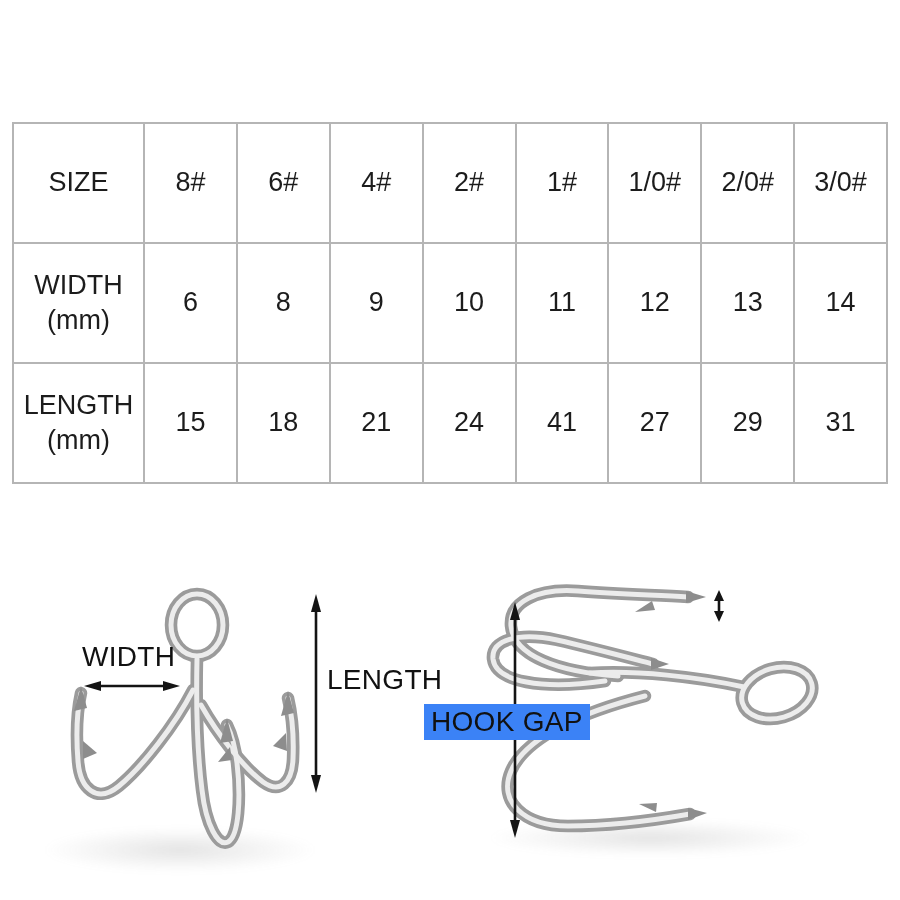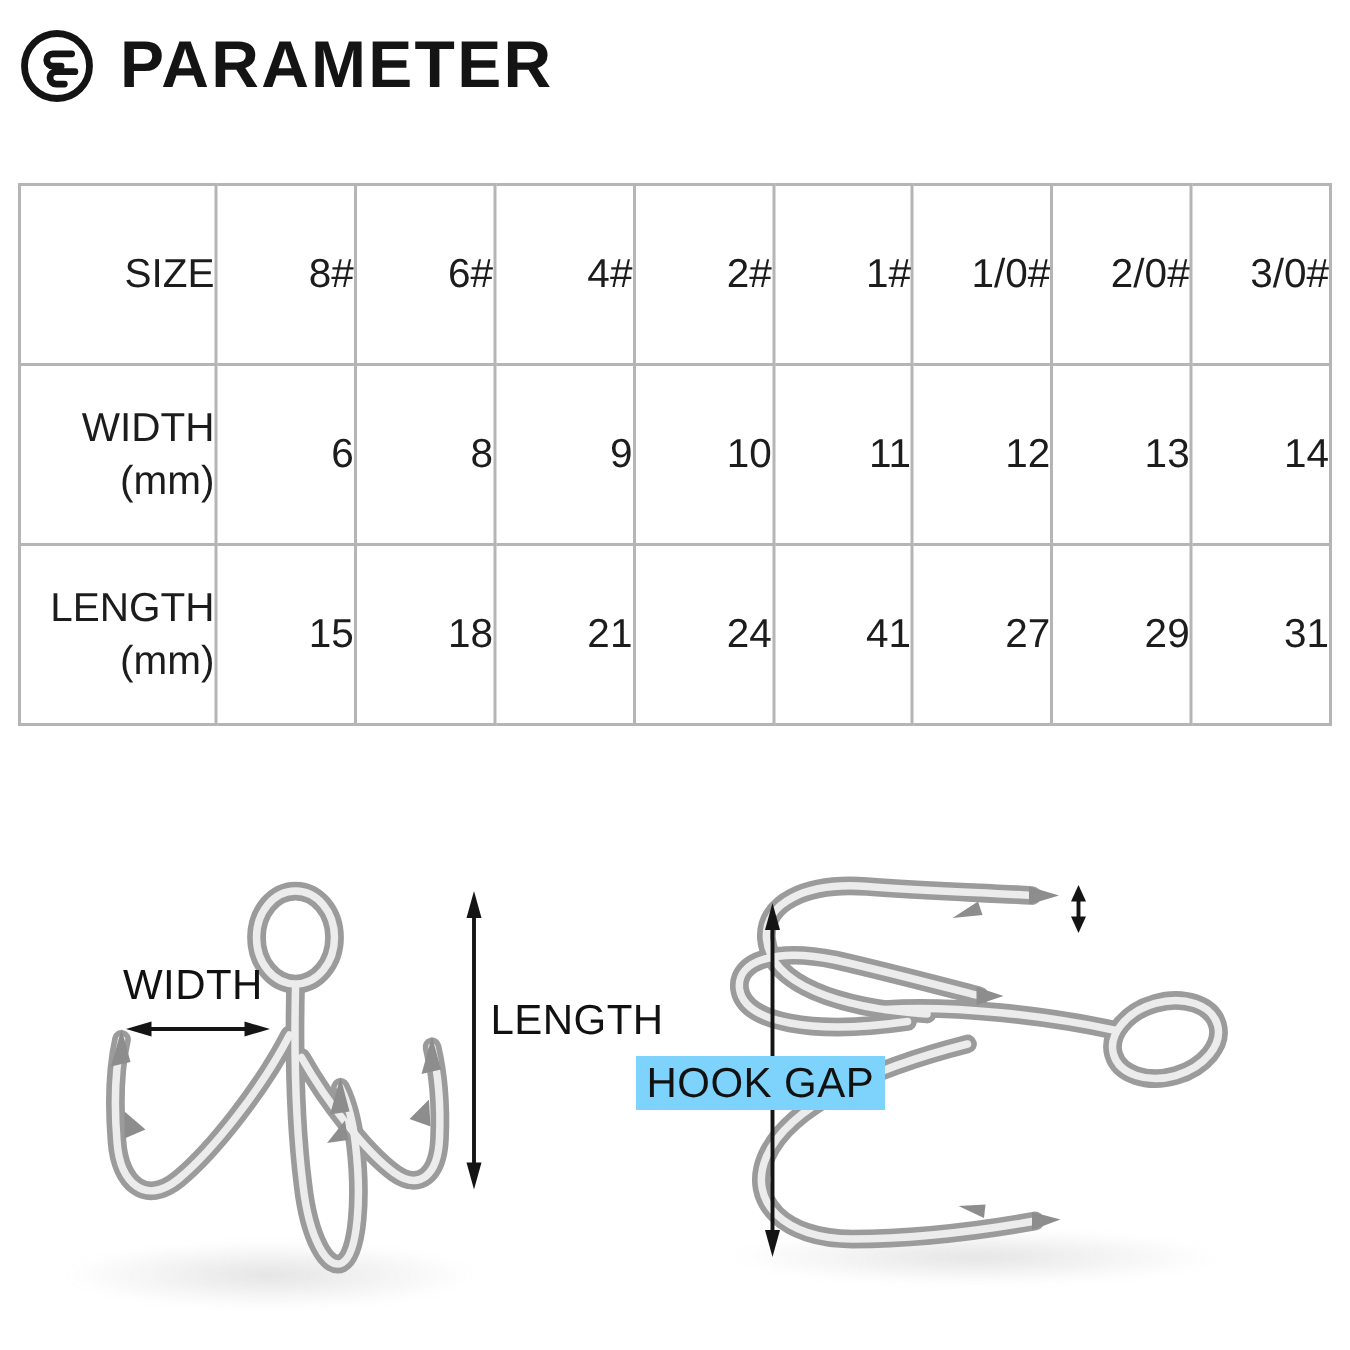--- a/index.html
+++ b/index.html
@@ -10,56 +10,48 @@
   
   .header { position:absolute; left:12px; top:18px; display:flex; align-items:center; }
   .logo { width:52px; height:52px; flex:0 0 auto; }
   .title { font-size:44px; font-weight:700; letter-spacing:1.5px; margin-left:16px; color:#141414; }
   
   .spec-table {
     position:absolute; left:12px; top:122px; width:876px;
     border-collapse:collapse; table-layout:fixed;
   }
   .spec-table td {
-    border:2px solid #b5b5b5; height:118px; text-align:right; vertical-align:middle;
+    border:2px solid #b5b5b5; height:118px; text-align:center; vertical-align:middle;
     font-size:27px; color:#1c1c1c; padding:0; background:#ffffff; line-height:1.3;
   }
   .col-label { width:131px; }
   
   .hook-svg { position:absolute; }
   .hook-shadow {
     position:absolute; border-radius:50%;
     background:radial-gradient(ellipse at center, rgba(90,90,90,0.16) 0%, rgba(120,120,120,0.07) 45%, rgba(255,255,255,0) 72%);
     filter:blur(3px);
   }
   .ann-label {
     position:absolute; font-size:28px; color:#111; white-space:nowrap; letter-spacing:0.3px;
   }
-  .hookgap-bg { background:#7dd3fc; padding:2px 7px; }
+  .hookgap-bg { background:#3b82f6; padding:2px 7px; }
   .arrow-overlay { position:absolute; left:0; top:0; pointer-events:none; }
   .metal-base { fill:none; stroke:#9b9b9b; stroke-width:12.5; stroke-linecap:round; }
   .metal-hi   { fill:none; stroke:#ececec; stroke-width:5;   stroke-linecap:round; }
   .metal-tip  { fill:#8d8d8d; stroke:none; }
   .arrow-line { stroke:#141414; stroke-width:2.6; }
   .arrow-head { fill:#141414; }
   .logo-stroke { fill:none; stroke:#141414; stroke-width:4.2; stroke-linecap:round; }
 </style>
 </head>
 <body>
 
 <div class="page" style="background: rgb(255, 255, 255);">
 
-  <div class="header">
-    <svg class="logo" viewBox="0 0 48 48" aria-hidden="true">
-      <circle class="logo-stroke" cx="24" cy="24" r="20"></circle>
-      <path class="logo-stroke" d="M33 16.5 H21.5 A3.8 3.8 0 0 0 21.5 24.1 H26.5"></path>
-      <path class="logo-stroke" d="M35 27.5 H23.5 A3.8 3.8 0 0 0 23.5 35.1 H28.5"></path>
-    </svg>
-    <div class="title">PARAMETER</div>
-  </div>
 
   <table class="spec-table">
     <colgroup>
       <col class="col-label">
       <col>
         <col>
         <col>
         <col>
         <col>
         <col>

